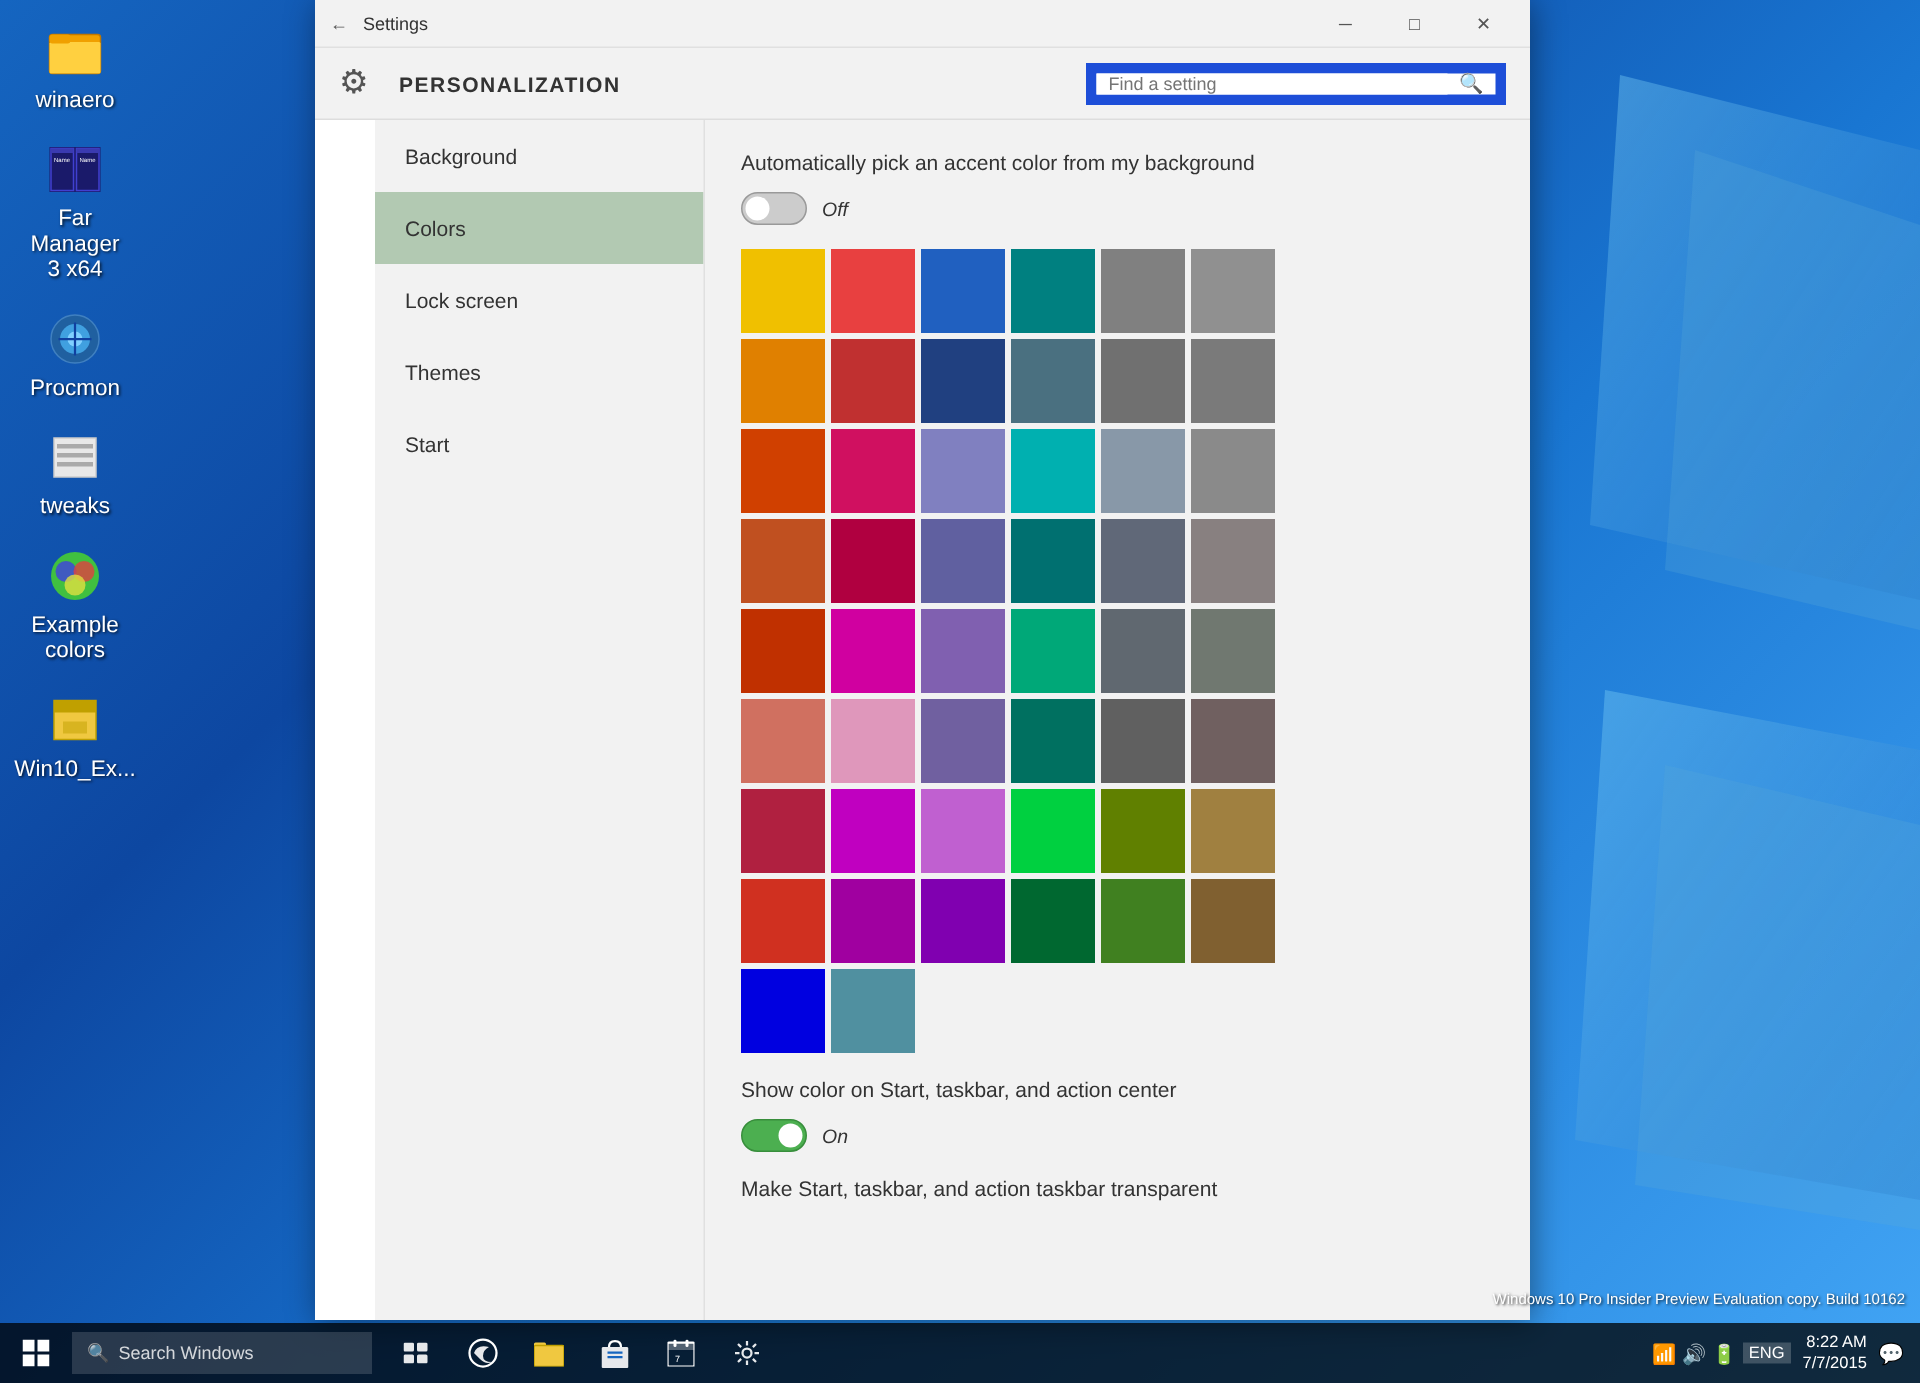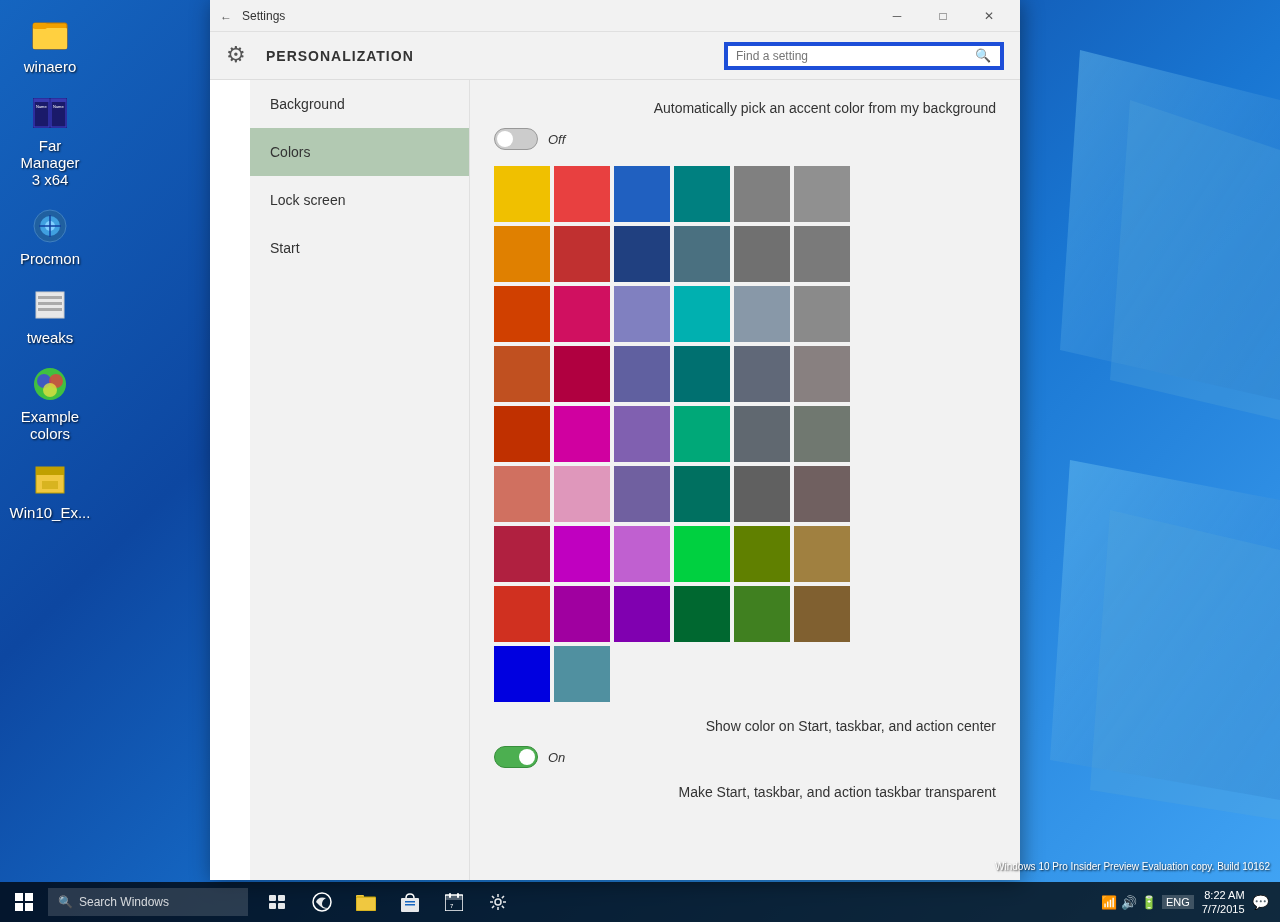--- a/index.html
+++ b/index.html
@@ -140,21 +140,21 @@
       font-size: 14px;
       font-weight: 600;
       letter-spacing: 1px;
       color: #333;
     }
 
     .search-box {
       margin-left: auto;
       display: flex;
       align-items: center;
-      border: 4px solid #1d4ed8;
+      border: 7px solid #1d4ed8;
       background: white;
       height: 28px;
       width: 280px;
     }
 
     .search-input {
       border: none;
       outline: none;
       padding: 0 8px;
       font-size: 12px;
@@ -196,21 +196,20 @@
       color: #333;
     }
     .sidebar-item.active { background: #b2c9b2; color: #333; }
 
     
     .main-panel {
       flex: 1;
       background: #f2f2f2;
       overflow-y: auto;
       padding: 20px 24px;
-      text-align: right;
     }
 
     .section-title {
       font-size: 14px;
       color: #333;
       margin-bottom: 12px;
     }
 
     
     .toggle-row {
@@ -476,20 +475,23 @@
 
       <div class="sidebar">
         <div class="sidebar-item">
           <span>Background</span>
         </div>
         <div class="sidebar-item active">
           <span>Colors</span>
         </div>
         <div class="sidebar-item">
           <span>Lock screen</span>
+        </div>
+        <div class="sidebar-item">
+          <span>Themes</span>
         </div>
         <div class="sidebar-item">
           <span>Start</span>
         </div>
       </div>
 
       <div class="main-panel">
         <p class="section-title">Automatically pick an accent color from my background</p>
         <div class="toggle-row">
           <div class="toggle off">

